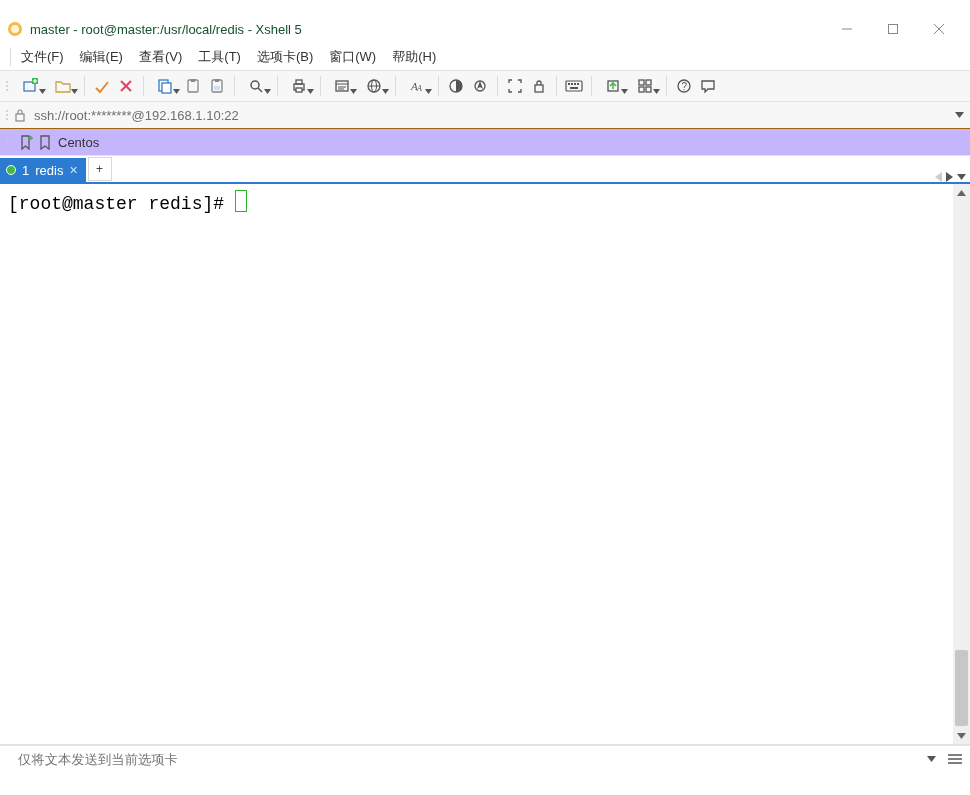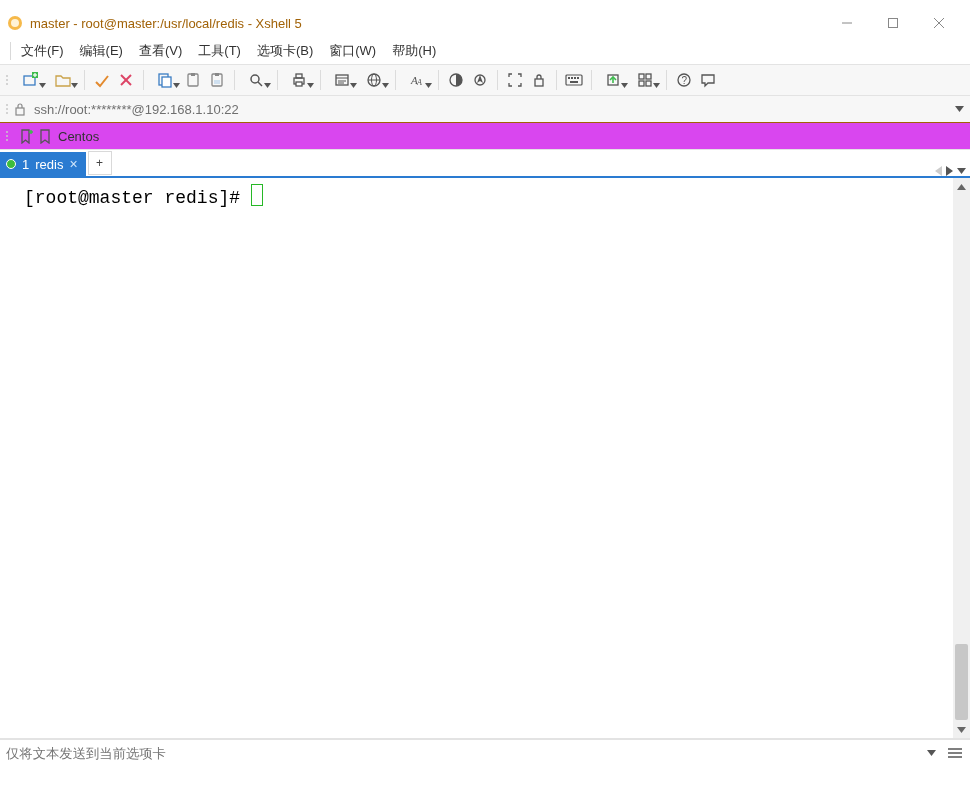--- a/index.html
+++ b/index.html
@@ -1,53 +1,53 @@
 <!DOCTYPE html>
 <html><head>
 <meta charset="utf-8">
 <style>
   html,body{margin:0;padding:0;font-family:"Microsoft YaHei","Segoe UI",Tahoma,sans-serif;font-size:12px;color:#333;background:#fff;width:970px;height:795px;overflow:hidden}
-  .titlebar{height:30px;display:flex;align-items:center;padding:8px 8px 0 6px;background:#fff;color:#a16207}
+  .titlebar{height:30px;display:flex;align-items:center;padding:14px 8px 0 6px;background:#fff;color:#14532d}
   .titlebar .app-icon{width:18px;height:18px;margin-right:6px}
   .titlebar .title{flex:1;font-size:13px}
   .winbtns{display:flex;gap:0}
   .winbtn{width:46px;height:30px;display:flex;align-items:center;justify-content:center;color:#555}
   .winbtn svg{stroke:#888;fill:none}
   .menubar{height:26px;display:flex;align-items:center;padding:0 8px;font-size:13px;border-top:0}
   .menubar span{padding:2px 8px}
   .menubar .sep{width:0;border-left:1px solid #d9d9d9;height:18px;margin:0 2px;padding:0}
   .toolbar{height:30px;background:#f7f7f7;border-top:1px solid #e3e3e3;border-bottom:1px solid #e3e3e3;display:flex;align-items:center;padding:0 6px;gap:2px}
   .tb{width:22px;height:22px;display:flex;align-items:center;justify-content:center;color:#555;position:relative}
   .tb.dd{width:30px}
   .tb .caret{position:absolute;right:0;bottom:3px}
   .tsep{width:0;border-left:1px solid #dcdcdc;height:20px;margin:0 4px}
   .grip{width:6px;display:flex;flex-direction:column;gap:2px;margin-right:2px}
   .grip div{width:2px;height:2px;background:#c8c8c8;border-radius:50%}
   .addressbar{height:26px;background:#f7f7f7;border-bottom:1px solid #a16207;display:flex;align-items:center;padding:0 6px;color:#6f6f6f;font-size:13px}
   .addressbar .lock{width:14px;height:14px;margin-right:6px}
   .addressbar .addr{flex:1}
   .addressbar .caret-d{color:#777}
-  .favbar{height:26px;background:#d946ef;border-bottom:1px solid #e3e3e3;display:flex;align-items:center;padding:0 6px;gap:4px;color:#333;font-size:13px}
+  .favbar{height:26px;background:#c4b5fd;border-bottom:1px solid #e3e3e3;display:flex;align-items:center;padding:0 6px;gap:4px;color:#333;font-size:13px}
   .favbar .ico{width:16px;height:16px}
   .tabstrip{height:26px;background:#fff;display:flex;align-items:flex-end;border-bottom:2px solid #2a7bd1;position:relative}
   .tab{height:24px;display:flex;align-items:center;padding:0 8px 0 6px;background:#2a7bd1;color:#fff;font-size:13px;gap:6px}
   .tab .dot{width:8px;height:8px;border-radius:50%;background:#3dbd3d;border:1px solid #fff}
   .tab .close{color:#cfe5fb;font-size:14px;line-height:1}
   .newtab{width:22px;height:22px;display:flex;align-items:center;justify-content:center;border:1px solid #d9d9d9;margin-left:2px;margin-bottom:1px;color:#444;background:#fff}
   .tabnav{margin-left:auto;display:flex;align-items:center;padding-right:4px;color:#bbb;gap:4px}
   .tabnav .en{color:#444}
   .terminal-wrap{position:relative;height:560px;display:flex;border-bottom:1px solid #e3e3e3}
-  .terminal{flex:1;padding:6px 24px;font-family:Consolas,"Courier New",monospace;font-size:18px;line-height:22px;color:#000;white-space:pre}
+  .terminal{flex:1;padding:6px 8px;font-family:Consolas,"Courier New",monospace;font-size:18px;line-height:22px;color:#000;white-space:pre}
   .cursor{display:inline-block;width:10px;height:20px;border:1px solid #27b827;vertical-align:-3px}
   .vscroll{width:17px;background:#f0f0f0;position:relative}
   .vscroll .up,.vscroll .down{height:17px;display:flex;align-items:center;justify-content:center;color:#555}
   .vscroll .down{position:absolute;bottom:0;width:100%}
   .vscroll .thumb{position:absolute;left:2px;right:2px;top:466px;height:76px;background:#c7c7c7;border-radius:2px}
   .statusbar{height:26px;border-top:1px solid #e3e3e3;display:flex;align-items:center;color:#777;font-size:13px}
-  .compose{flex:1;height:22px;margin:0 0;padding:2px 6px;color:#ec4899;border:0;background:transparent}
+  .compose{flex:1;height:22px;margin:0 12px;padding:2px 6px;color:#ec4899;border:0;background:transparent}
   .statusbar .caret-d{margin-right:8px}
   .statusbar .menu-ico{width:22px;height:22px;display:flex;align-items:center;justify-content:center;margin-right:4px;color:#555}
   svg{display:block}
 </style>
 </head>
 <body>
 
 <div class="titlebar">
   <span class="app-icon">
     <svg viewBox="0 0 18 18" width="18" height="18">

